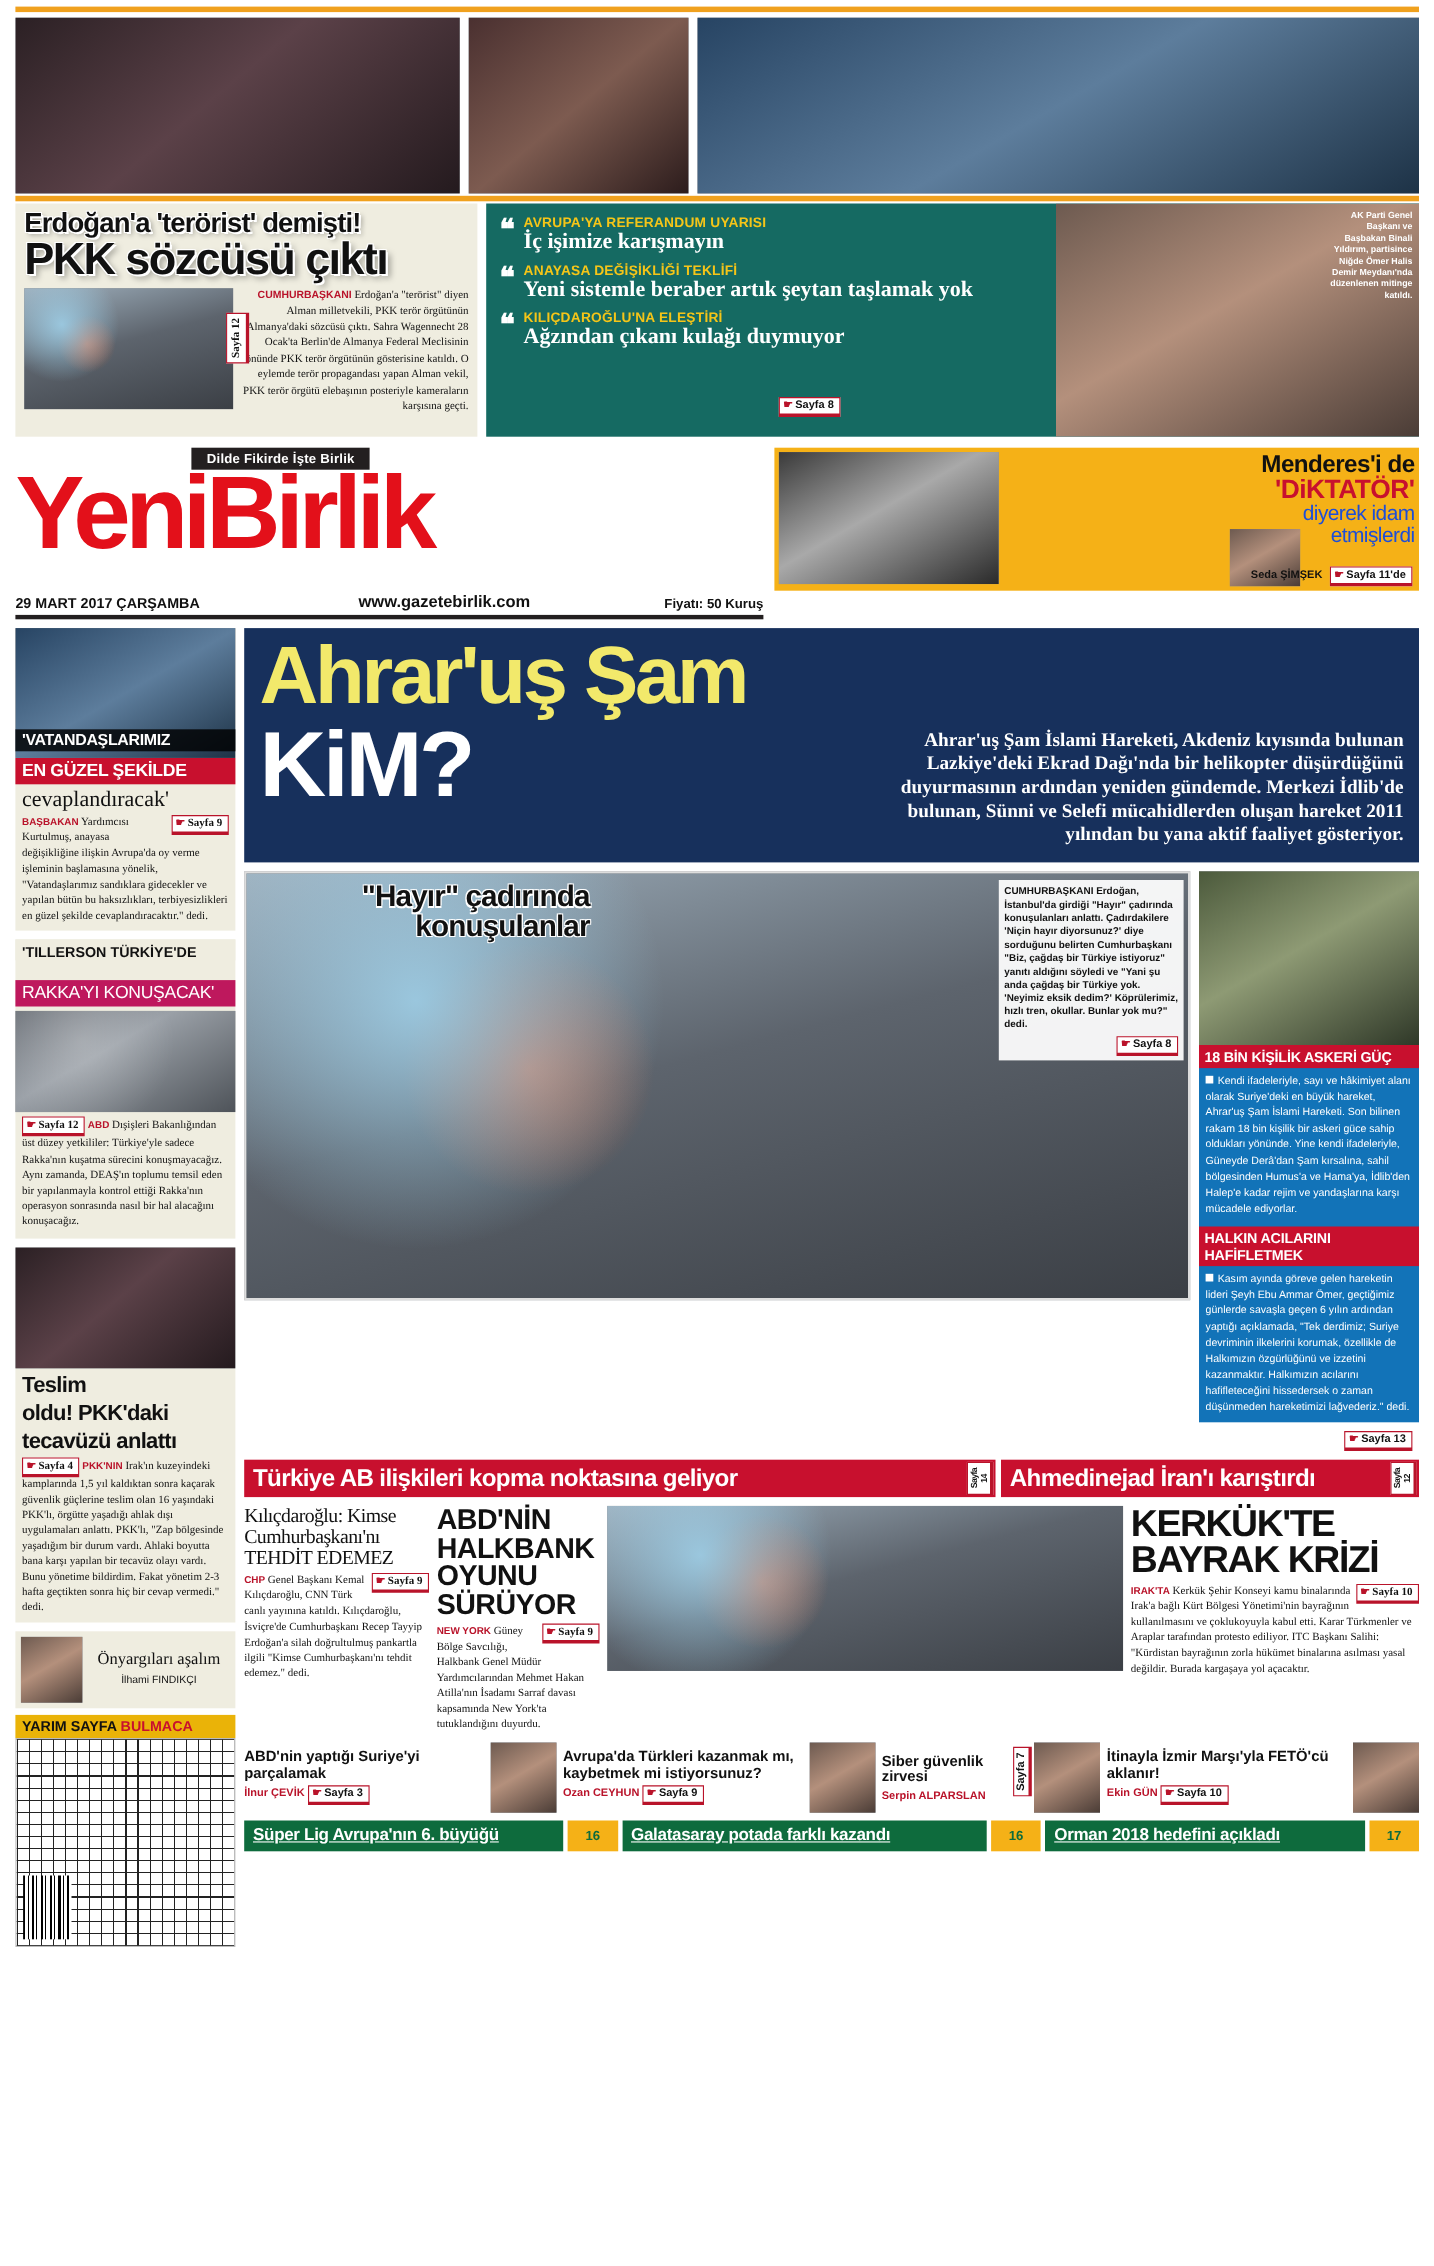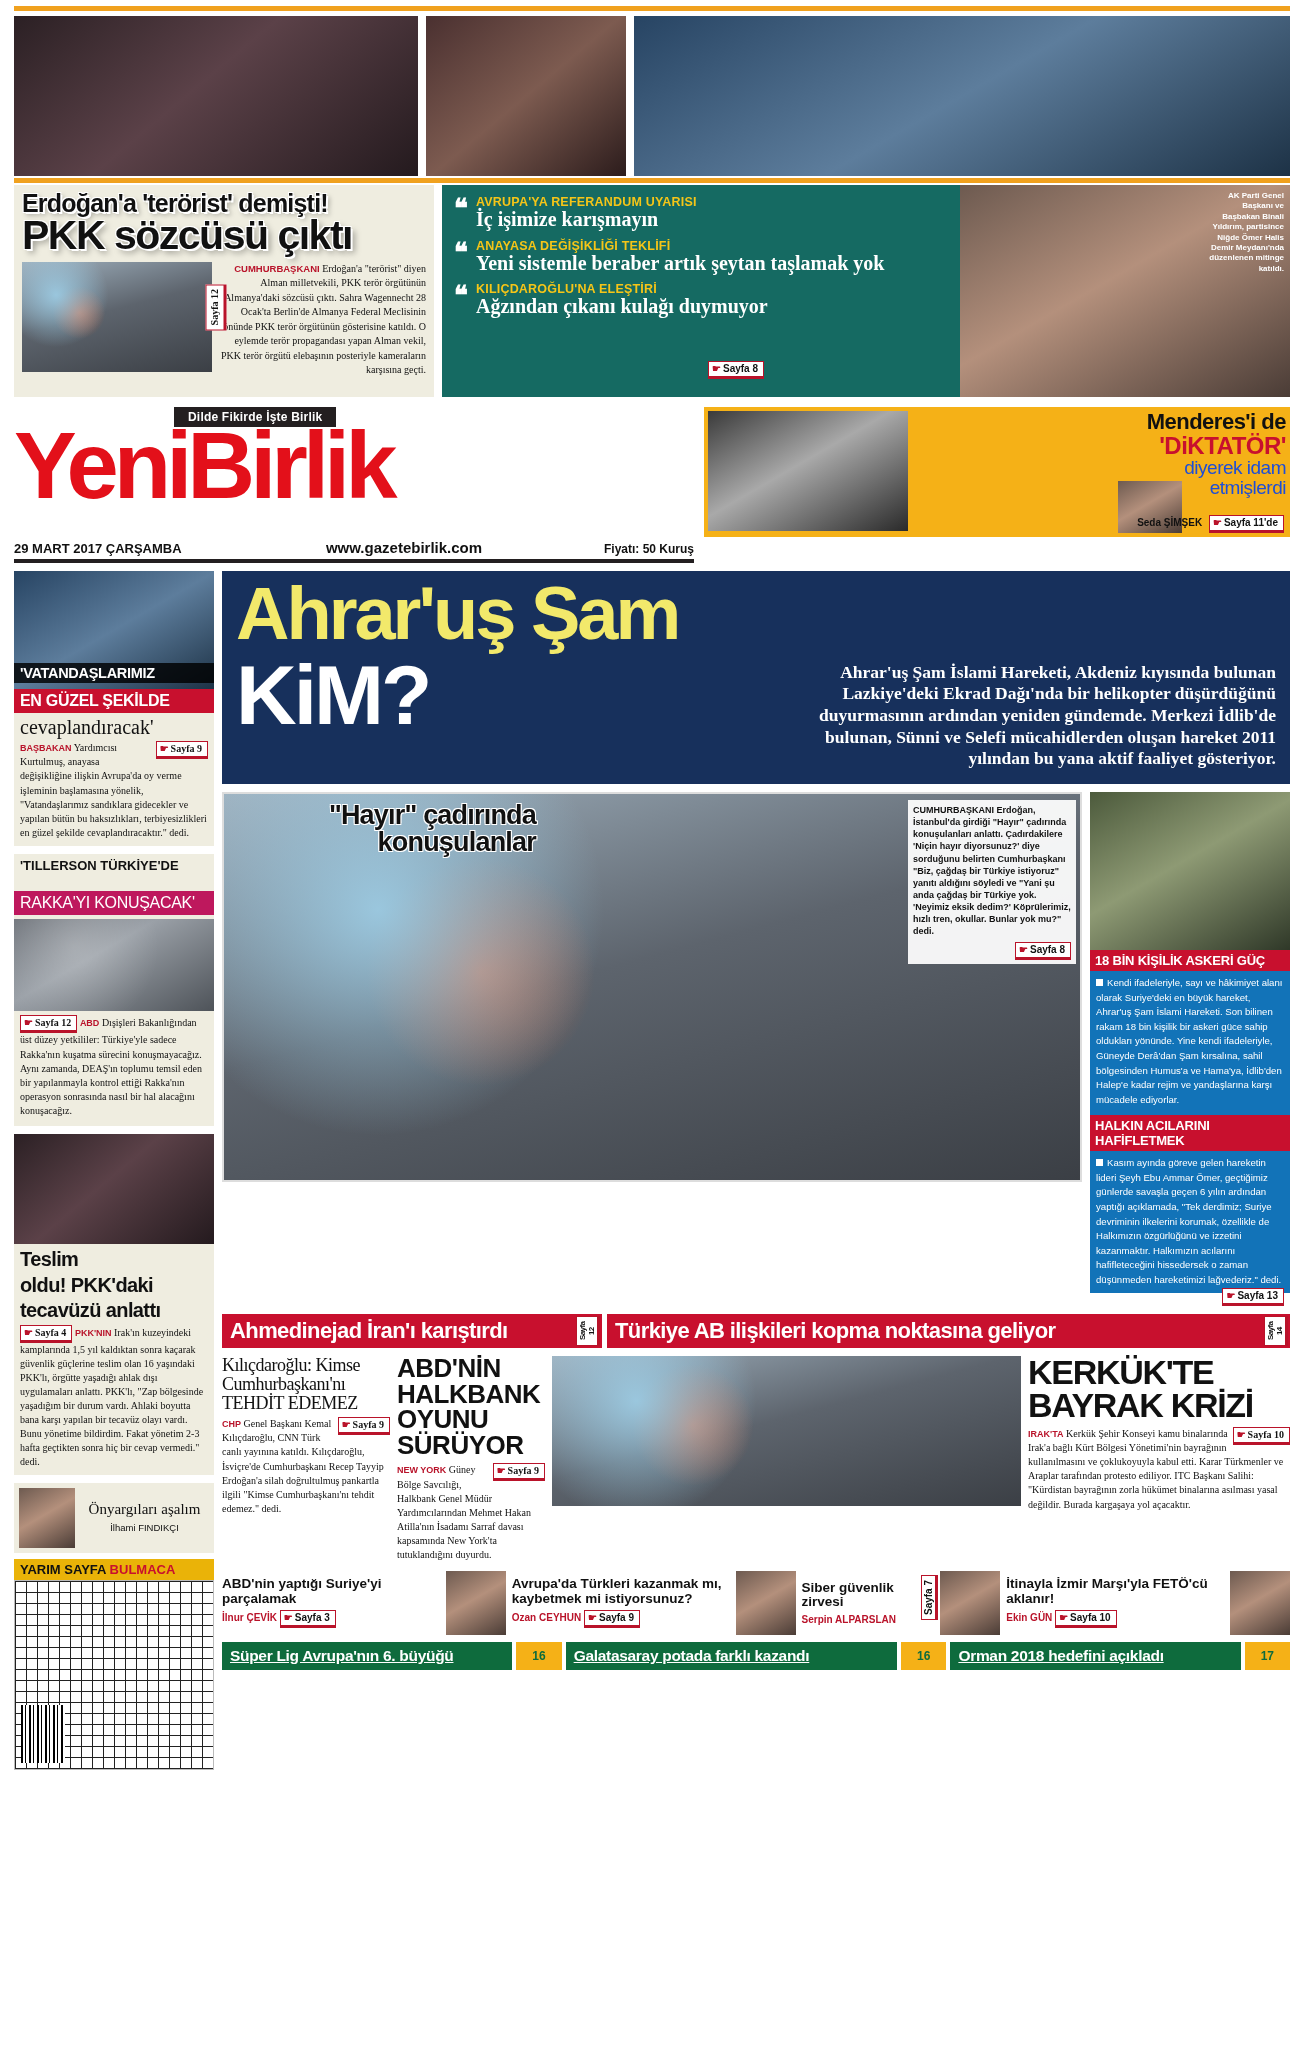--- a/index.html
+++ b/index.html
@@ -189,21 +189,21 @@
   .mid-note b{ font-weight:bold; }
   .mid-note .sayfa-wrap{ display:block; text-align:right; margin-top:4px; }
 
   .mid-right{ width:200px; }
   .mr-photo{ width:100%; height:158px; }
   .mr-box{ background:#1273b8; color:#fff; padding:0 0 6px; }
   .mr-red{ background:#c8102e; color:#fff; font-weight:bold; font-size:13px; padding:3px 5px;
            letter-spacing:-.2px; }
   .mr-body{ font-size:9.6px; line-height:1.52; padding:5px 6px 0; }
   .mr-body .sq{ display:inline-block; width:7px; height:7px; background:#fff; margin-right:4px; }
-  .mr-body .sayfa-wrap{ float:right; margin-top:1px; }
+  .mr-body .sayfa-wrap{ float:right; margin-top:14px; }
 
   
   .redstrip{ display:flex; gap:5px; margin-top:8px; }
   .rs{ background:#c8102e; color:#fff; font-weight:bold; font-size:22px; padding:4px 8px;
        position:relative; letter-spacing:-.6px; display:flex; align-items:center; }
   .rs .sayfa-vert{ position:absolute; right:2px; top:2px; bottom:2px; font-size:8px; }
 
   
   .bot4{ display:flex; gap:7px; margin-top:8px; }
   .bc{ position:relative; }
@@ -440,27 +440,27 @@
               <span class="sq"></span><span>Kasım ayında göreve gelen hareketin lideri Şeyh Ebu Ammar Ömer, geçtiğimiz günlerde savaşla geçen 6 yılın ardından yaptığı açıklamada, "Tek derdimiz; Suriye devriminin ilkelerini korumak, özellikle de Halkımızın özgürlüğünü ve izzetini kazanmaktır. Halkımızın acılarını hafifleteceğini hissedersek o zaman düşünmeden hareketimizi lağvederiz." dedi.</span>
               <span class="sayfa-wrap">
                 <span class="sayfa"><span class="hand">☛</span><span>Sayfa 13</span></span>
               </span>
             </div>
           </div>
         </div>
       </div>
 
       <div class="redstrip">
+        <div class="rs" style="flex:1;padding-right:22px">
+          <span>Türkiye AB ilişkileri kopma noktasına geliyor</span>
+          <span class="sayfa-vert">Sayfa 14</span>
+        </div>
         <div class="rs" style="width:380px;padding-right:22px">
           <span>Ahmedinejad İran'ı karıştırdı</span>
           <span class="sayfa-vert">Sayfa 12</span>
-        </div>
-        <div class="rs" style="flex:1;padding-right:22px">
-          <span>Türkiye AB ilişkileri kopma noktasına geliyor</span>
-          <span class="sayfa-vert">Sayfa 14</span>
         </div>
       </div>
 
       <div class="bot4">
         <div class="bc bc1">
           <div class="hd serif">Kılıçdaroğlu: Kimse Cumhurbaşkanı'nı TEHDİT EDEMEZ</div>
           <div class="bodytxt">
             <span class="sayfa" style="float:right;margin-left:4px"><span class="hand">☛</span><span>Sayfa 9</span></span>
             <b>CHP</b>
             <span>Genel Başkanı Kemal Kılıçdaroğlu, CNN Türk canlı yayınına katıldı. Kılıçdaroğlu, İsviçre'de Cumhurbaşkanı Recep Tayyip Erdoğan'a silah doğrultulmuş pankartla ilgili "Kimse Cumhurbaşkanı'nı tehdit edemez." dedi.</span>

